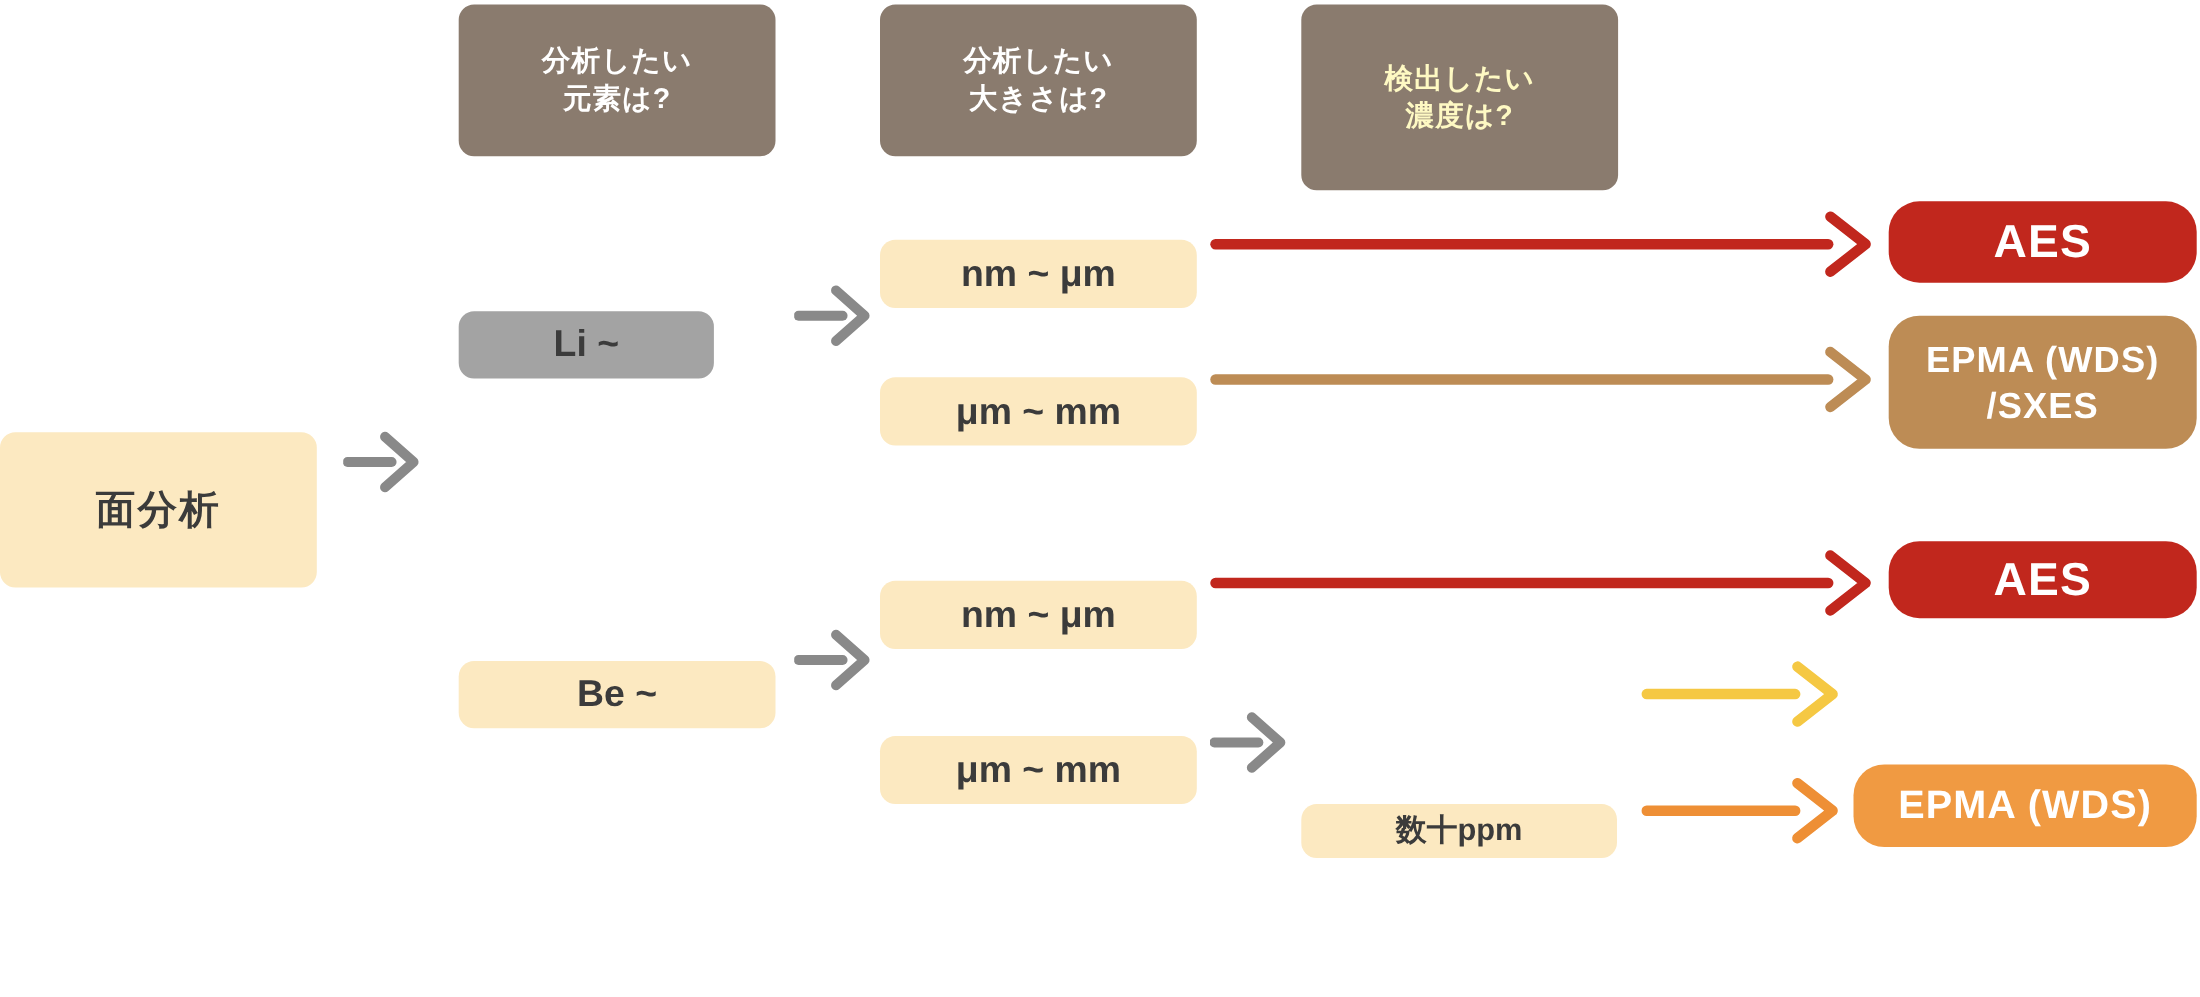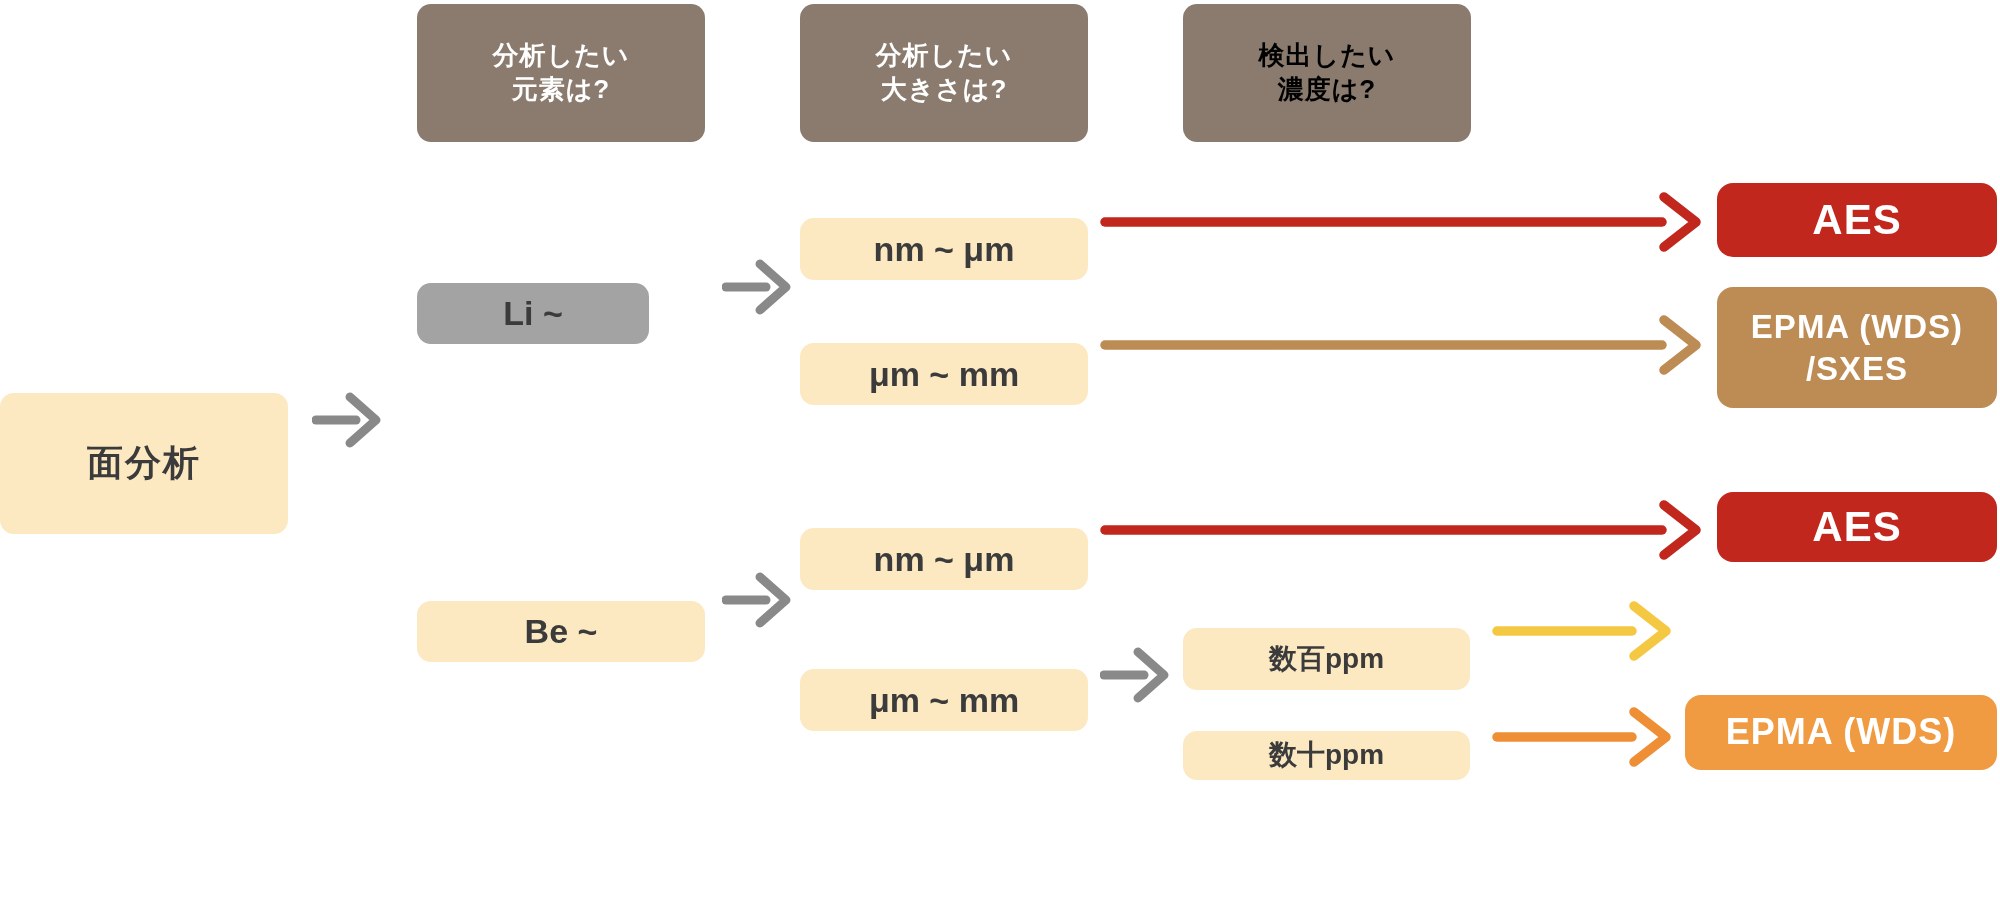--- a/index.html
+++ b/index.html
@@ -8,53 +8,52 @@
     font-family:"Liberation Sans","DejaVu Sans",sans-serif;font-weight:bold;
   }
   .box{
     position:absolute;display:flex;flex-direction:column;align-items:center;justify-content:center;
     box-sizing:border-box;text-align:center;line-height:1.3;
   }
   .header{border-radius:14px;font-size:26px;letter-spacing:1px;}
   .node{border-radius:14px;font-size:34px;margin-top:28px;}
   .node.small{font-size:28px;}
   .root{border-radius:14px;font-size:36px;letter-spacing:2px;margin-top:44px;}
-  .result{border-radius:16px;font-size:42px;letter-spacing:1px;}
+  .result{border-radius:28px;font-size:42px;letter-spacing:1px;}
   .result.two-line{font-size:33px;line-height:1.25;}
   .arrow{position:absolute;display:block;}
 </style>
 </head>
 <body>
 
 <div id="stage">
 
   <div class="box header" style="left: 417px; top: 4px; width: 288px; height: 138px; background-color: rgb(138, 123, 110); color: rgb(255, 255, 255);">
     <div>分析したい</div>
     <div>元素は?</div>
   </div>
   <div class="box header" style="left: 800px; top: 4px; width: 288px; height: 138px; background-color: rgb(138, 123, 110); color: rgb(255, 255, 255);">
     <div>分析したい</div>
     <div>大きさは?</div>
   </div>
-  <div class="box header" style="left: 1183px; top: 4px; width: 288px; height: 138px; background-color: rgb(138, 123, 110); color: #000000;">
+  <div class="box header" style="left: 1183px; top: 4px; width: 288px; height: 169px; background-color: rgb(138, 123, 110); color: #fef9c3;">
     <div>検出したい</div>
     <div>濃度は?</div>
   </div>
 
   <div class="box root" style="left: 0px; top: 349px; width: 288px; height: 141px; background-color: rgb(252, 233, 193); color: rgb(59, 59, 59);">面分析</div>
 
   <div class="box node" style="left: 417px; top: 255px; width: 232px; height: 61px; background-color: #a3a3a3; color: rgb(59, 59, 59);">Li ~</div>
   <div class="box node" style="left: 417px; top: 573px; width: 288px; height: 61px; background-color: rgb(252, 233, 193); color: rgb(59, 59, 59);">Be ~</div>
 
   <div class="box node" style="left: 800px; top: 190px; width: 288px; height: 62px; background-color: rgb(252, 233, 193); color: rgb(59, 59, 59);">nm ~ μm</div>
   <div class="box node" style="left: 800px; top: 315px; width: 288px; height: 62px; background-color: rgb(252, 233, 193); color: rgb(59, 59, 59);">μm ~ mm</div>
   <div class="box node" style="left: 800px; top: 500px; width: 288px; height: 62px; background-color: rgb(252, 233, 193); color: rgb(59, 59, 59);">nm ~ μm</div>
   <div class="box node" style="left: 800px; top: 641px; width: 288px; height: 62px; background-color: rgb(252, 233, 193); color: rgb(59, 59, 59);">μm ~ mm</div>
 
-  <div class="box node small" style="left: 1183px; top: 600px; width: 287px; height: 62px; background-color: rgb(252, 233, 193); color: rgb(59, 59, 59);">数百ppm</div>
   <div class="box node small" style="left: 1183px; top: 703px; width: 287px; height: 49px; background-color: rgb(252, 233, 193); color: rgb(59, 59, 59);">数十ppm</div>
 
   <div class="box result" style="left: 1717px; top: 183px; width: 280px; height: 74px; background-color: rgb(193, 39, 29); color: rgb(255, 255, 255);">AES</div>
   <div class="box result two-line" style="left: 1717px; top: 287px; width: 280px; height: 121px; background-color: rgb(189, 140, 85); color: rgb(255, 255, 255);">
     <div>EPMA (WDS)</div>
     <div>/SXES</div>
   </div>
   <div class="box result" style="left: 1717px; top: 492px; width: 280px; height: 70px; background-color: rgb(193, 39, 29); color: rgb(255, 255, 255);">AES</div>
   <div class="box result" style="left: 1685px; top: 695px; width: 312px; height: 75px; font-size: 36px; background-color: rgb(240, 154, 66); color: rgb(255, 255, 255);">EPMA (WDS)</div>
 

